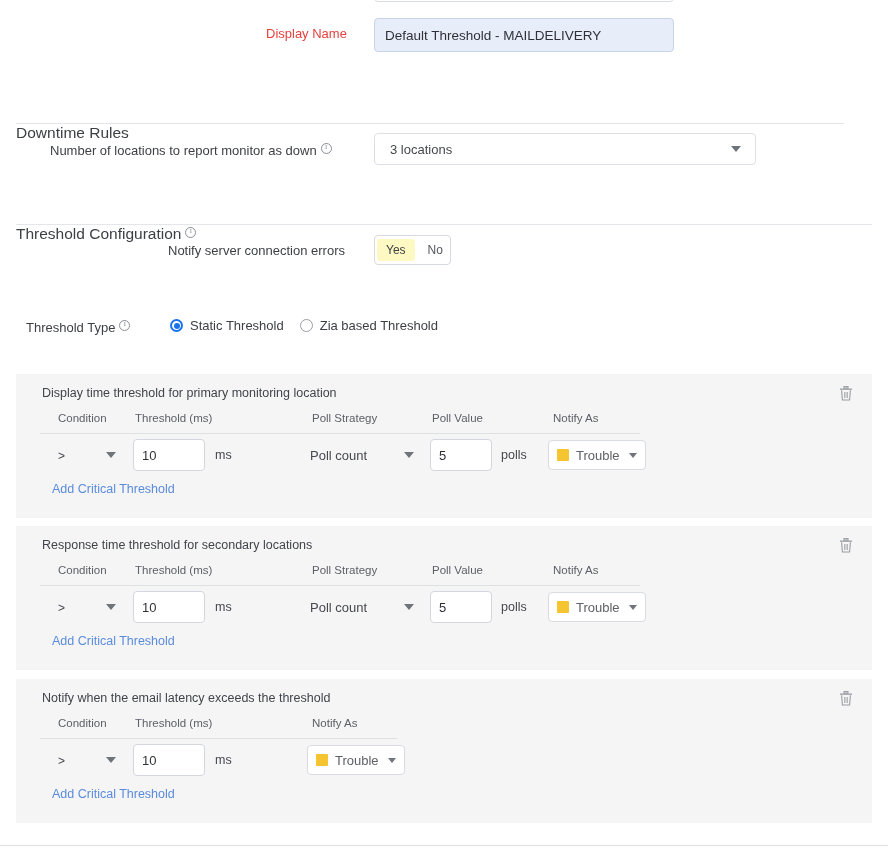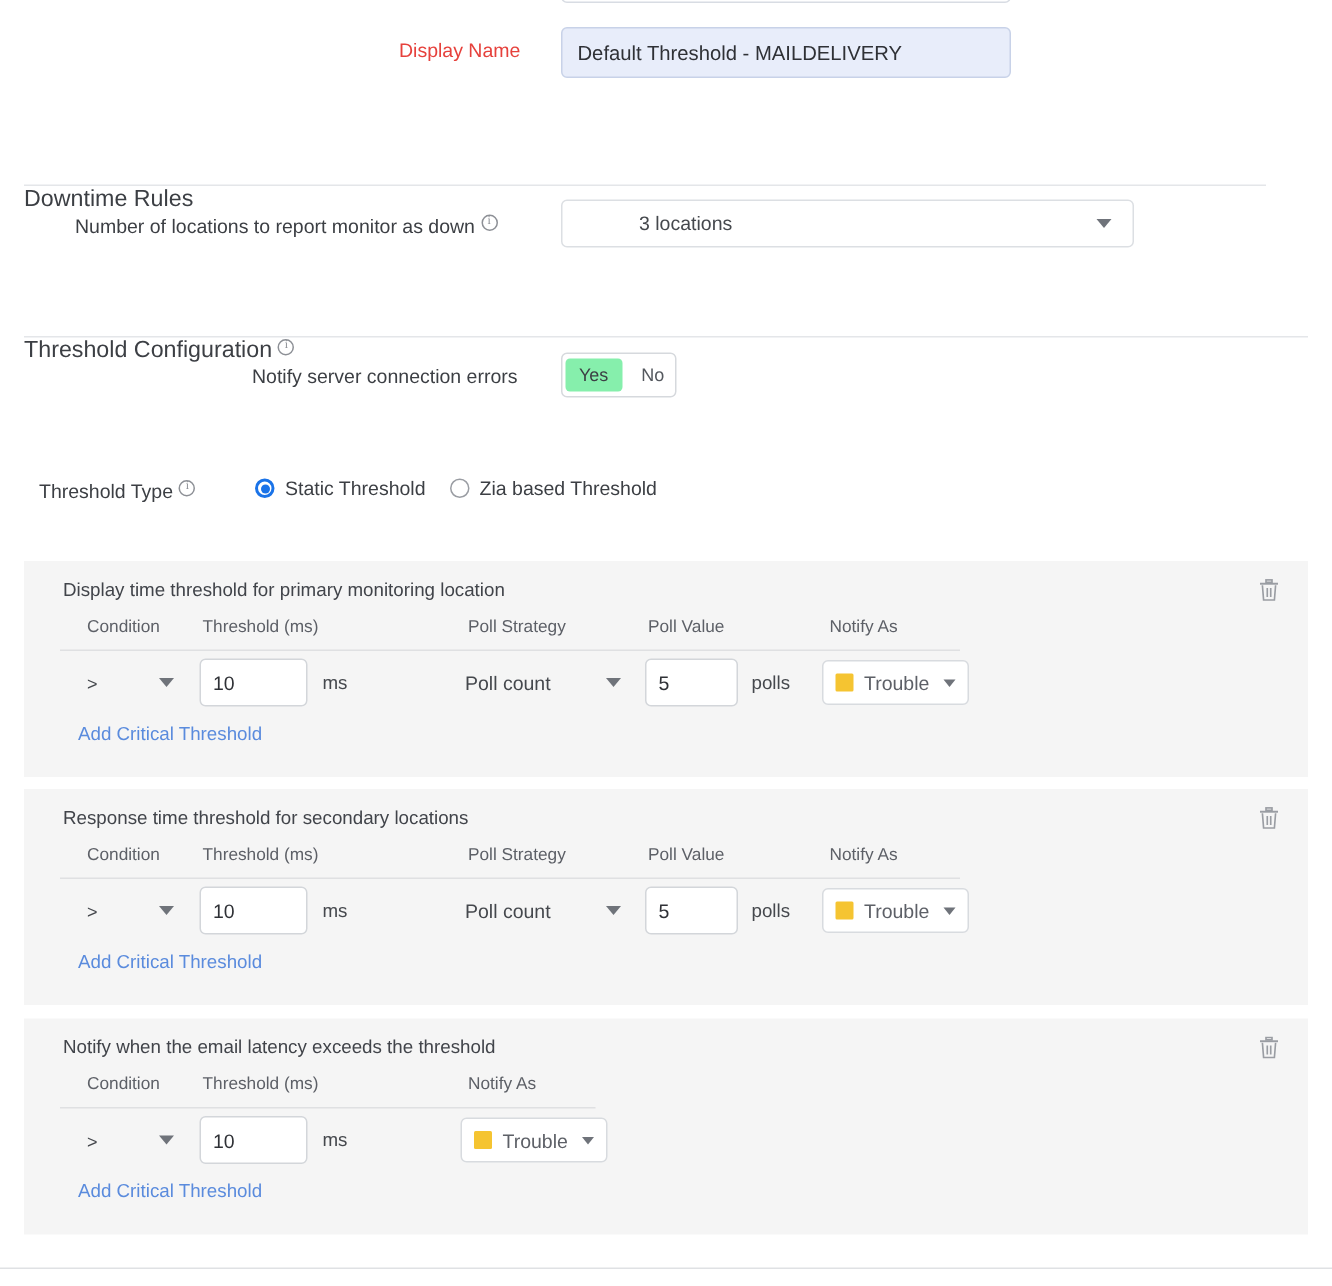--- a/index.html
+++ b/index.html
@@ -86,21 +86,20 @@
     border: 1px solid #dcdfe3;
     border-radius: 4px;
     background: #ffffff;
     font-size: 13px;
     color: #45484d;
   }
   .select-box .txt {
     position: absolute; left: 15px; top: 50%;
     transform: translateY(-50%);
     white-space: nowrap;
-    margin-left: 36px;
   }
   .caret {
     position: absolute;
     width: 0; height: 0;
     border-left: 5px solid transparent;
     border-right: 5px solid transparent;
     border-top: 6px solid #6f737a;
   }
   .locations-select {
     left: 374px; top: 133px; width: 382px; height: 32px;
@@ -122,21 +121,21 @@
   }
   .yesno .seg {
     font-size: 12px;
     color: #54585e;
     padding: 5px 9px;
     border-radius: 3px;
     margin: 2px;
     line-height: 1;
     cursor: pointer;
   }
-  .yesno .seg.on { background: #86efac; color: #3c3f44; }
+  .yesno .seg.on { background: #fef9c3; color: #3c3f44; }
 
   
   .tt-label {
     position: absolute; left: 26px; top: 320px;
     font-size: 13px; color: #3c3f44; white-space: nowrap;
   }
   .radio-group {
     position: absolute; left: 170px; top: 318px;
     display: flex; align-items: center; gap: 16px;
   }

